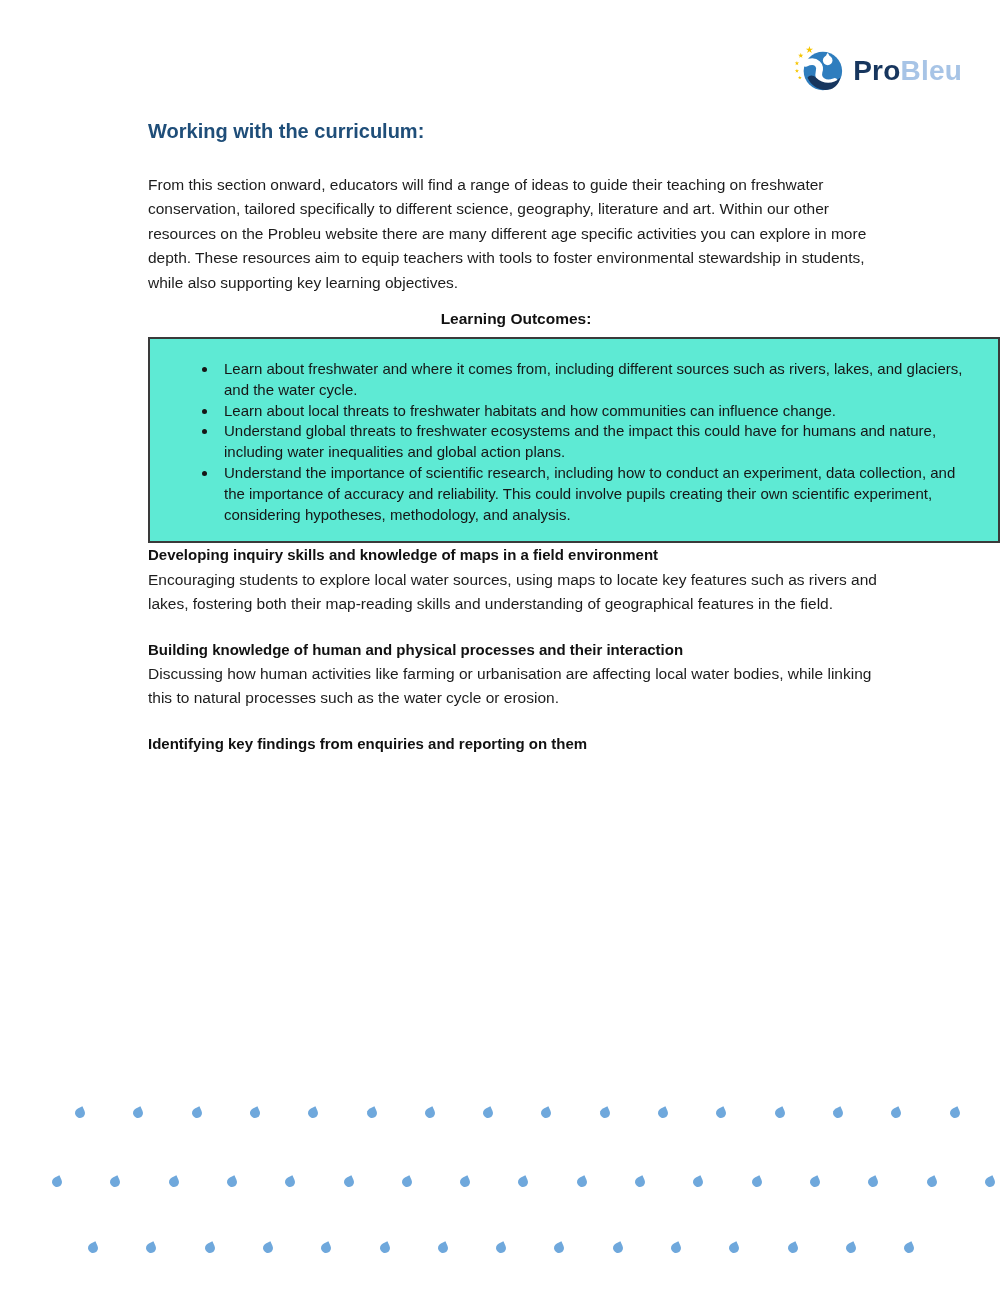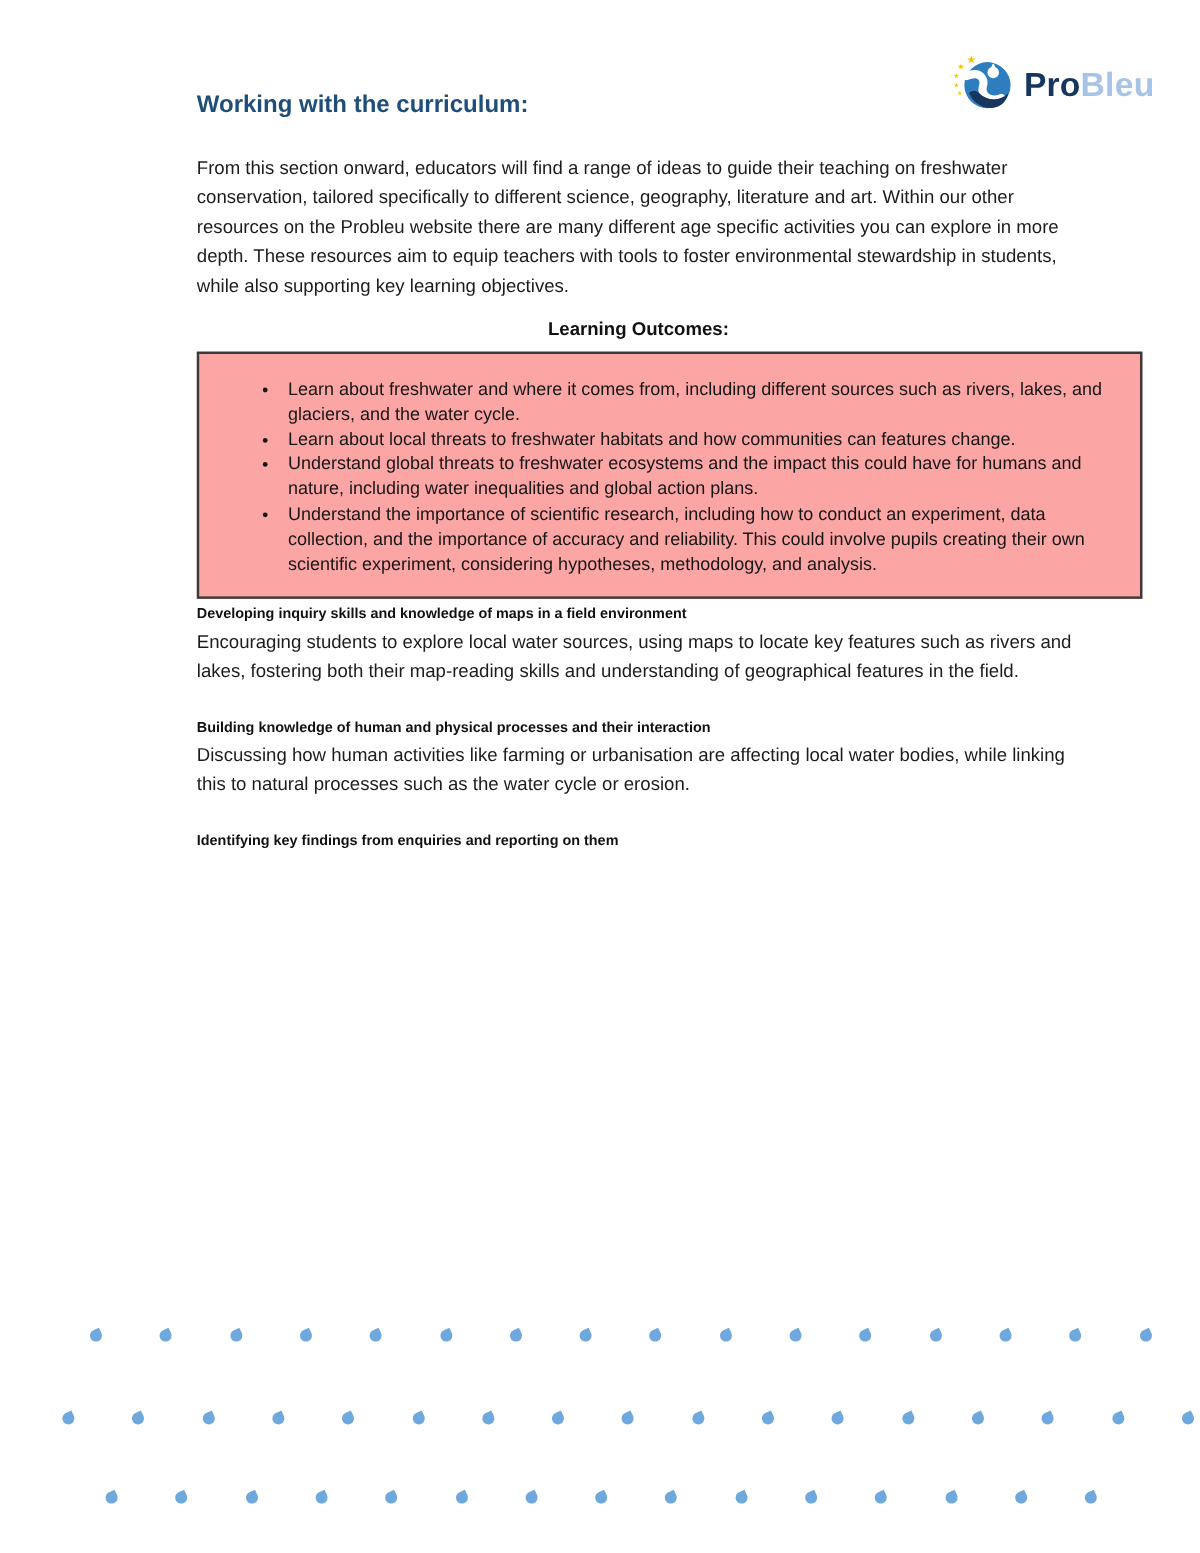--- a/index.html
+++ b/index.html
@@ -13,56 +13,56 @@
   }
 
   
   .logo { position:absolute; top:46px; right:38px; display:flex; align-items:center; gap:7px; }
   .logo-icon { width:52px; height:50px; display:block; }
   .logo-text { font-size:28px; font-weight:bold; letter-spacing:0.2px; line-height:1; }
   .logo-text .pro  { color:#17365e; }
   .logo-text .bleu { color:#a7c4e6; }
 
   
-  .content { position:absolute; left:164px; top:0; width:736px; padding-top:75px; }
+  .content { position:absolute; left:148px; top:0; width:736px; padding-top:119px; }
 
   h1.page-title {
     margin:0 0 30px 0;
     font-size:20px; line-height:24px; font-weight:bold;
     color:#1f4e79;
   }
   p.intro {
     margin:0 0 14px 0;
     font-size:15.5px; line-height:24.4px; color:#1c1c1c;
     width:730px;
   }
   .outcomes-heading {
     margin:0 0 9px 0;
     font-size:15.5px; line-height:19px; font-weight:bold; color:#111;text-align:center;
   }
   .outcomes-box {
     box-sizing:border-box;
-    width:788px;
-    background:#fca5a5;
+    width:852px;
+    background:#5eead4;
     border:2px solid #3a3a3a;
     padding:20px 24px 16px 22px;
   }
   .outcomes-box ul { margin:0; padding-left:46px; }
   .outcomes-box li {
     font-size:15px; line-height:20.8px; color:#161616;
     padding-left:6px;
   }
 
   h2.science-heading {
     margin:52px 0 40px 0;
     font-size:20.5px; line-height:23px; font-weight:400;
     color:#2e74b5;
   }
   .subsection { margin:0 0 21px 0; width:730px; }
-  .subsection h3 { margin:0; font-size:12px; line-height:24.4px; font-weight:bold; color:#111; }
+  .subsection h3 { margin:0; font-size:15px; line-height:24.4px; font-weight:bold; color:#111; }
   .subsection p  { margin:0; font-size:15.5px; line-height:24.4px; color:#1c1c1c; }
 
   
   .drops { position:absolute; left:0; top:0; width:100%; height:100%; pointer-events:none; }
   .drop {
     position:absolute;
     width:10px; height:10px;
     background:#6fa8dc;
     border-radius:0 50% 50% 50%;
     transform:rotate(65deg);
@@ -100,21 +100,21 @@
 
     <h1 class="page-title">Working with the curriculum:</h1>
 
     <p class="intro">From this section onward, educators will find a range of ideas to guide their teaching on freshwater conservation, tailored specifically to different science, geography, literature and art. Within our other resources on the Probleu website there are many different age specific activities you can explore in more depth. These resources aim to equip teachers with tools to foster environmental stewardship in students, while also supporting key learning objectives.</p>
 
     <div class="outcomes-heading">Learning Outcomes:</div>
 
     <div class="outcomes-box">
       <ul>
           <li>Learn about freshwater and where it comes from, including different sources such as rivers, lakes, and glaciers, and the water cycle.</li>
-          <li>Learn about local threats to freshwater habitats and how communities can features change.</li>
+          <li>Learn about local threats to freshwater habitats and how communities can influence change.</li>
           <li>Understand global threats to freshwater ecosystems and the impact this could have for humans and nature, including water inequalities and global action plans.</li>
           <li>Understand the importance of scientific research, including how to conduct an experiment, data collection, and the importance of accuracy and reliability. This could involve pupils creating their own scientific experiment, considering hypotheses, methodology, and analysis.</li>
         </ul>
     </div>
 
 
     <div>
         <div class="subsection">
           <h3>Developing inquiry skills and knowledge of maps in a field environment</h3>
           <p>Encouraging students to explore local water sources, using maps to locate key features such as rivers and lakes, fostering both their map-reading skills and understanding of geographical features in the field.</p>

